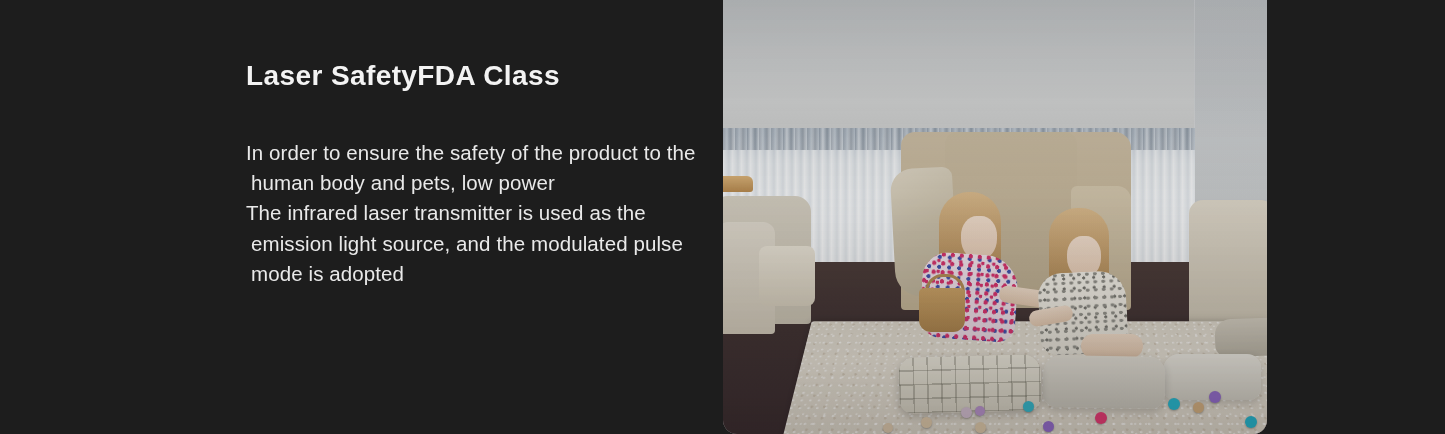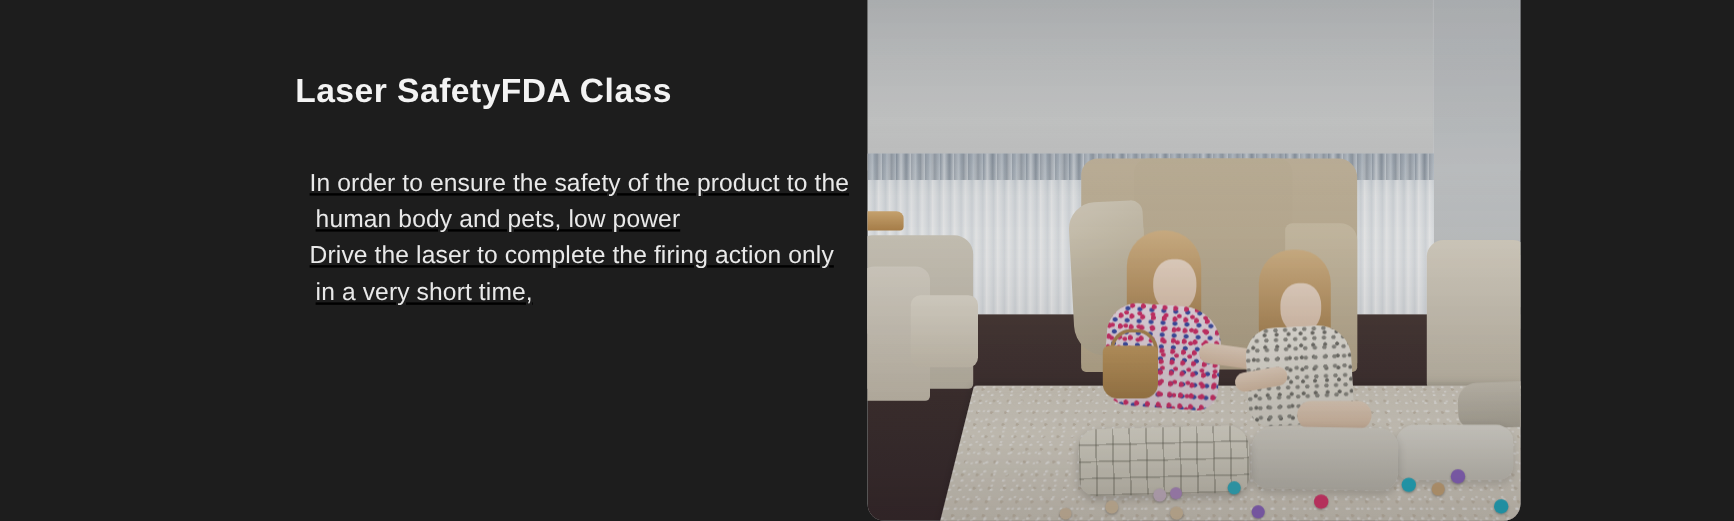--- a/index.html
+++ b/index.html
@@ -41,23 +41,22 @@
     font-weight: 700;
     letter-spacing: 0.4px;
     line-height: 1.05;
     color: #f3f3f3;
     white-space: nowrap;
   }
 
   .body-copy {
     position: absolute;
     top: 138px;
-    left: 12px;
+    left: 0;
     width: 452px;
-    text-decoration: underline;
   }
 
   .para {
     margin: 0;
     font-size: 20.5px;
     font-weight: 400;
     line-height: 30.2px;
     color: #e9e9e9;
     letter-spacing: 0.1px;
     padding-left: 5px;
@@ -362,21 +361,21 @@
 <body>
 
 <div class="page">
 
   <div class="text-panel">
 
     <h1 class="headline">Laser SafetyFDA Class</h1>
 
     <div class="body-copy">
       <p class="para">In order to ensure the safety of the product to the human body and pets, low power</p>
-      <p class="para">Drive the laser to complete the firing action only in a very short time,</p>
+      <p class="para">The infrared laser transmitter is used as the emission light source, and the modulated pulse mode is adopted</p>
     </div>
 
   </div>
 
   <div class="photo">
 
     <div class="wall"></div>
     <div class="wall-right"></div>
     <div class="curtain"></div>
     <div class="curtain-top-shadow"></div>

